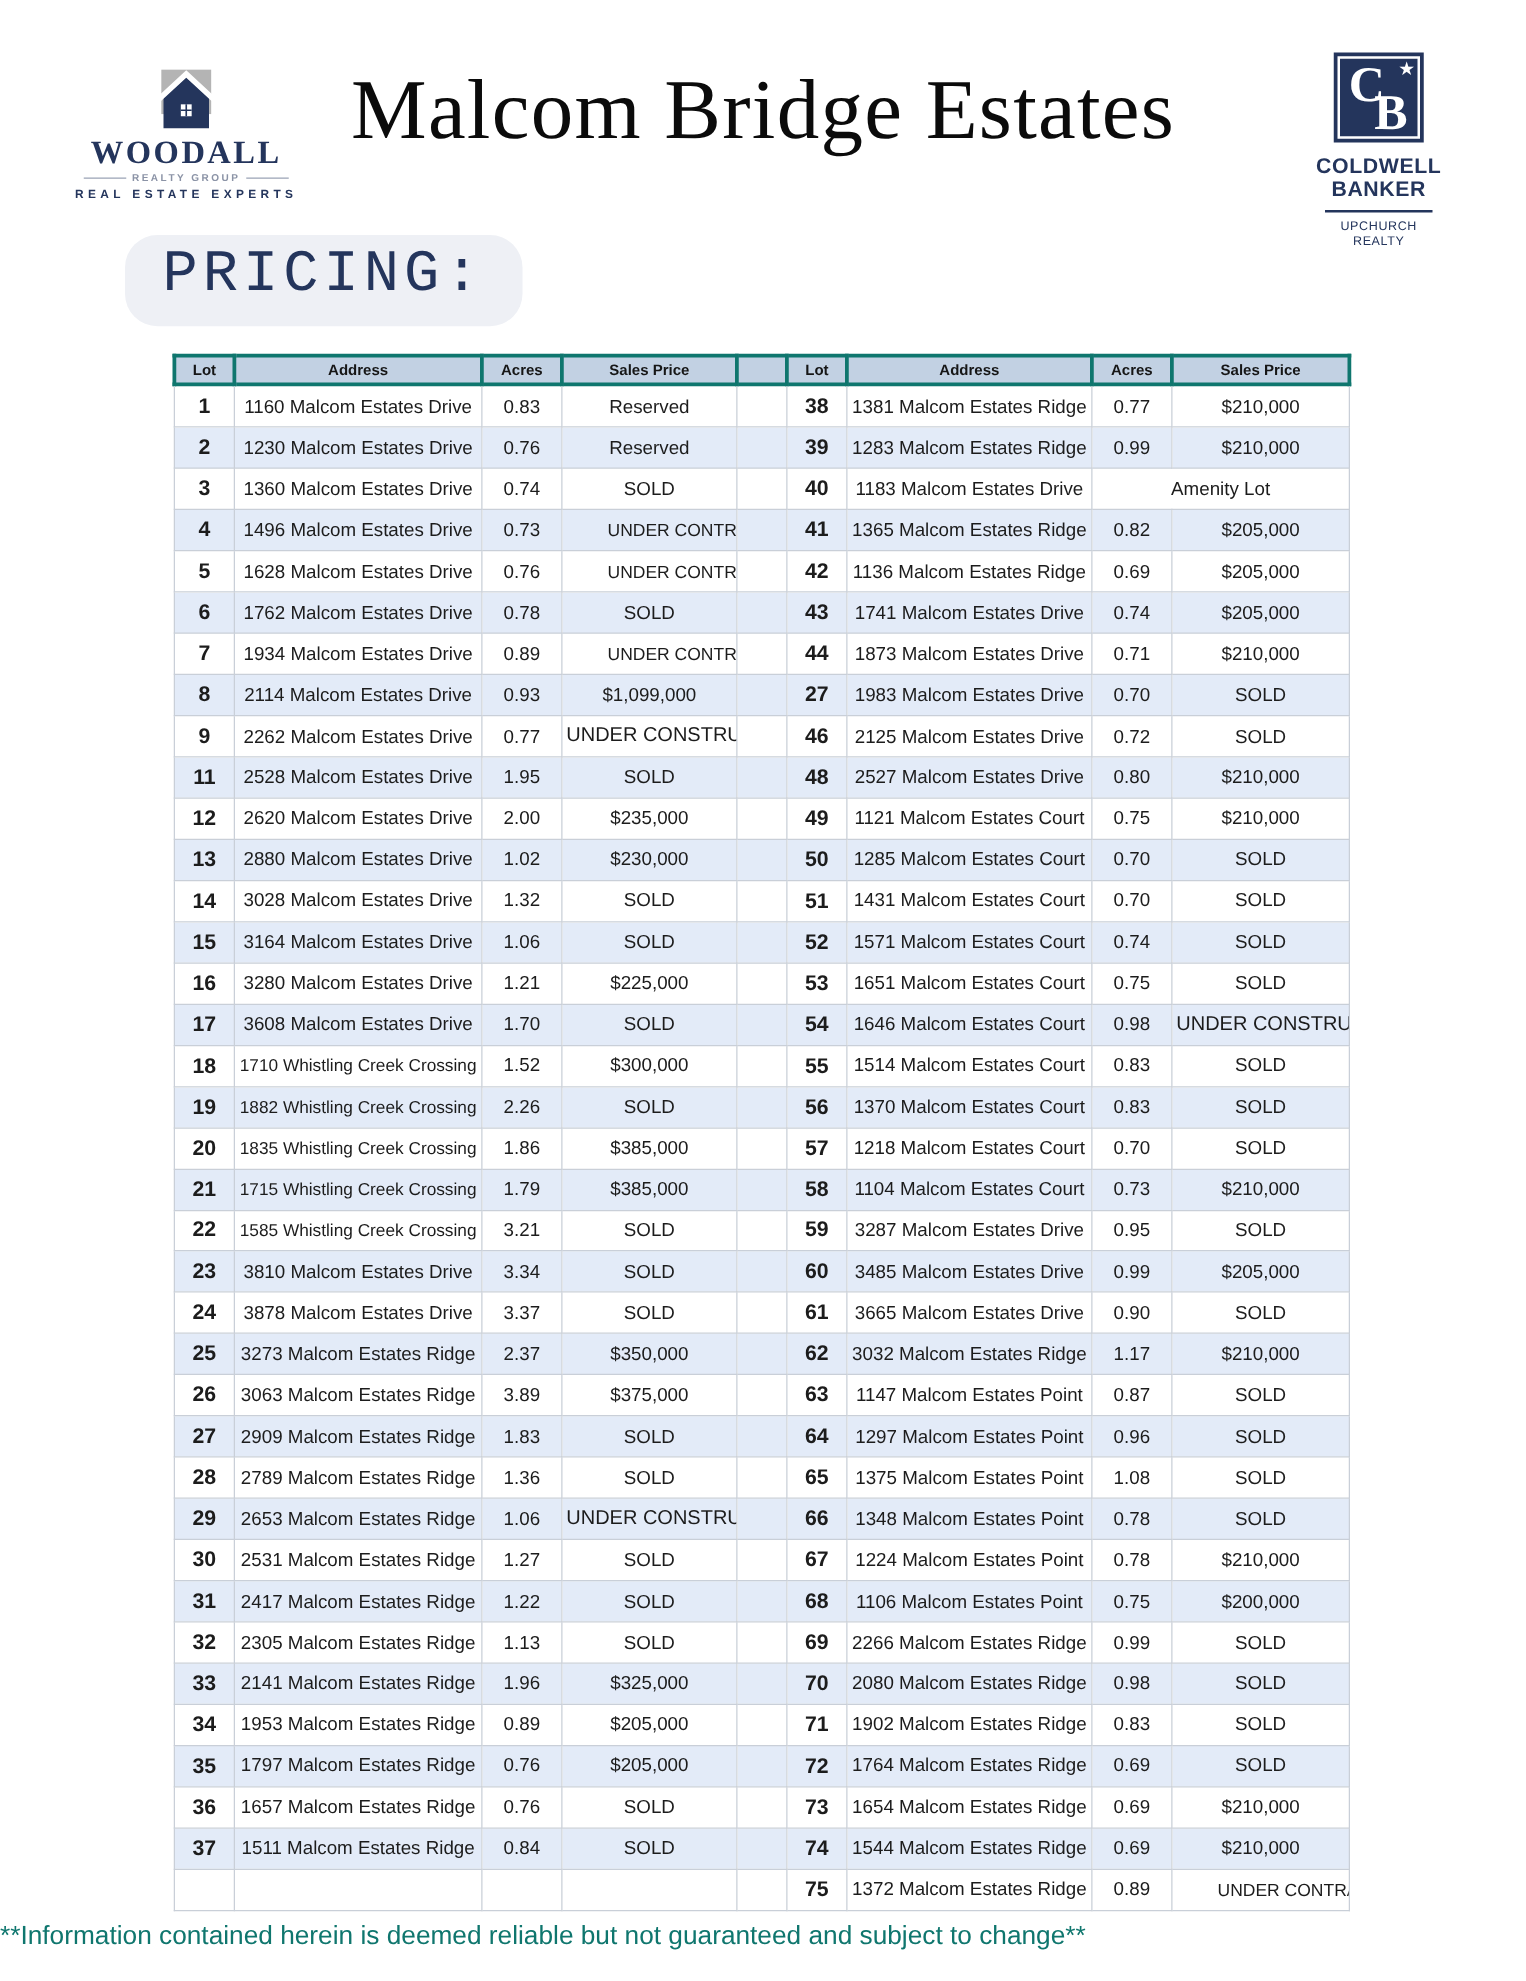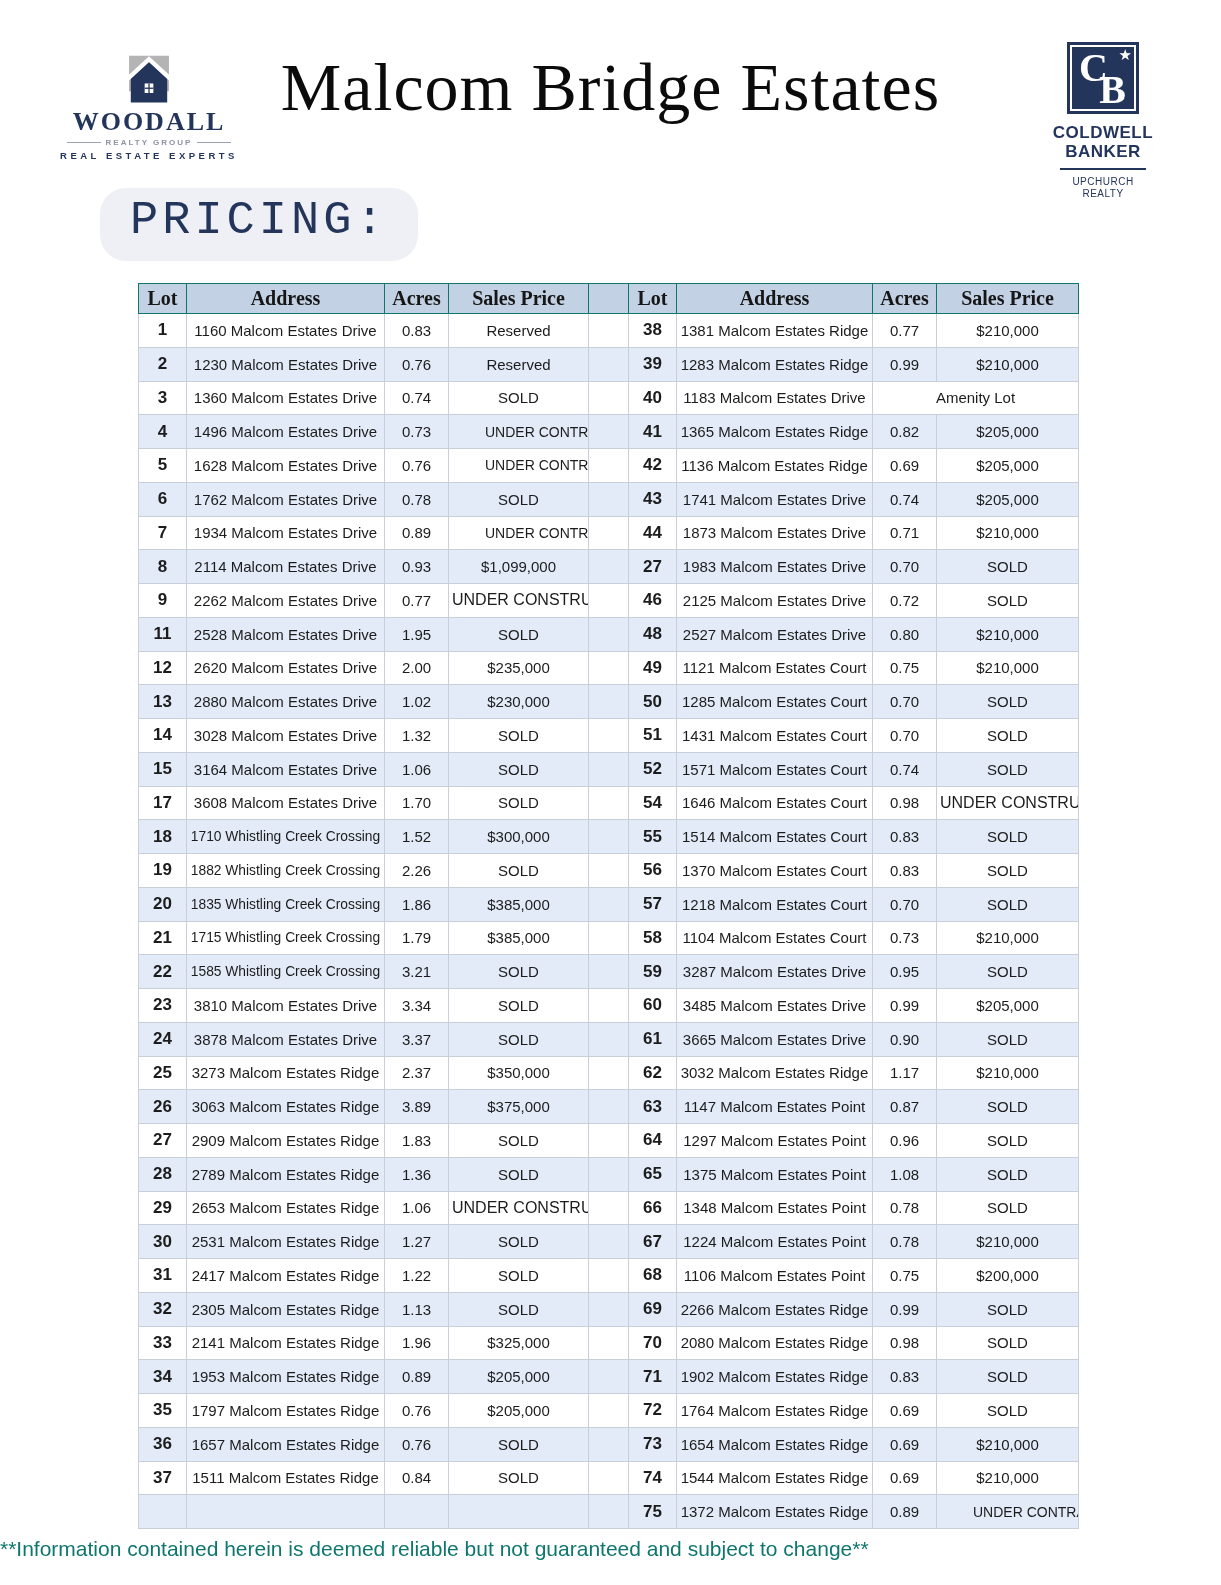--- a/index.html
+++ b/index.html
@@ -49,22 +49,22 @@
     font-family:Liberation Mono, monospace; font-size:47px; letter-spacing:4px;
     color:var(--navy);
   }
 
   
   table.pricing-table {
     position:absolute; left:138px; top:283px; width:940px; height:1246px;
     border-collapse:collapse; table-layout:fixed;
   }
   .pricing-table th {
-    background:var(--header-bg); border:1px solid #0f766e;
-    font-size:20px; font-weight:bold; color:#161616; padding:3px 2px;font-family:Liberation Serif, serif;
+    background:var(--header-bg); border:3px solid #0f766e;
+    font-size:12px; font-weight:bold; color:#161616; padding:3px 2px;
   }
   .pricing-table td {
     border:1px solid #c9cfd8; text-align:center; font-size:15px;
     padding:1px 3px; white-space:nowrap; overflow:hidden; color:#1c1c1c;
   }
   .pricing-table tbody tr:nth-child(even) td { background:var(--stripe-bg); }
   .pricing-table td.lot { font-weight:bold; font-size:17px; }
   .pricing-table td.fit { font-size:13.8px; }
   .pricing-table td.xs { font-size:16px; }
   .pricing-table td.sm { font-size:14px;padding-left:36px; }
@@ -291,20 +291,31 @@
         <td>3164 Malcom Estates Drive</td>
         <td>1.06</td>
         <td>SOLD</td>
         <td class="spacer"></td>
         <td class="lot">52</td>
         <td>1571 Malcom Estates Court</td>
         <td>0.74</td>
         <td>SOLD</td>
       </tr>
       <tr>
+        <td class="lot">16</td>
+        <td>3280 Malcom Estates Drive</td>
+        <td>1.21</td>
+        <td>$225,000</td>
+        <td class="spacer"></td>
+        <td class="lot">53</td>
+        <td>1651 Malcom Estates Court</td>
+        <td>0.75</td>
+        <td>SOLD</td>
+      </tr>
+      <tr>
         <td class="lot">17</td>
         <td>3608 Malcom Estates Drive</td>
         <td>1.70</td>
         <td>SOLD</td>
         <td class="spacer"></td>
         <td class="lot">54</td>
         <td>1646 Malcom Estates Court</td>
         <td>0.98</td>
         <td class="xs">UNDER CONSTRUCTION</td>
       </tr>

